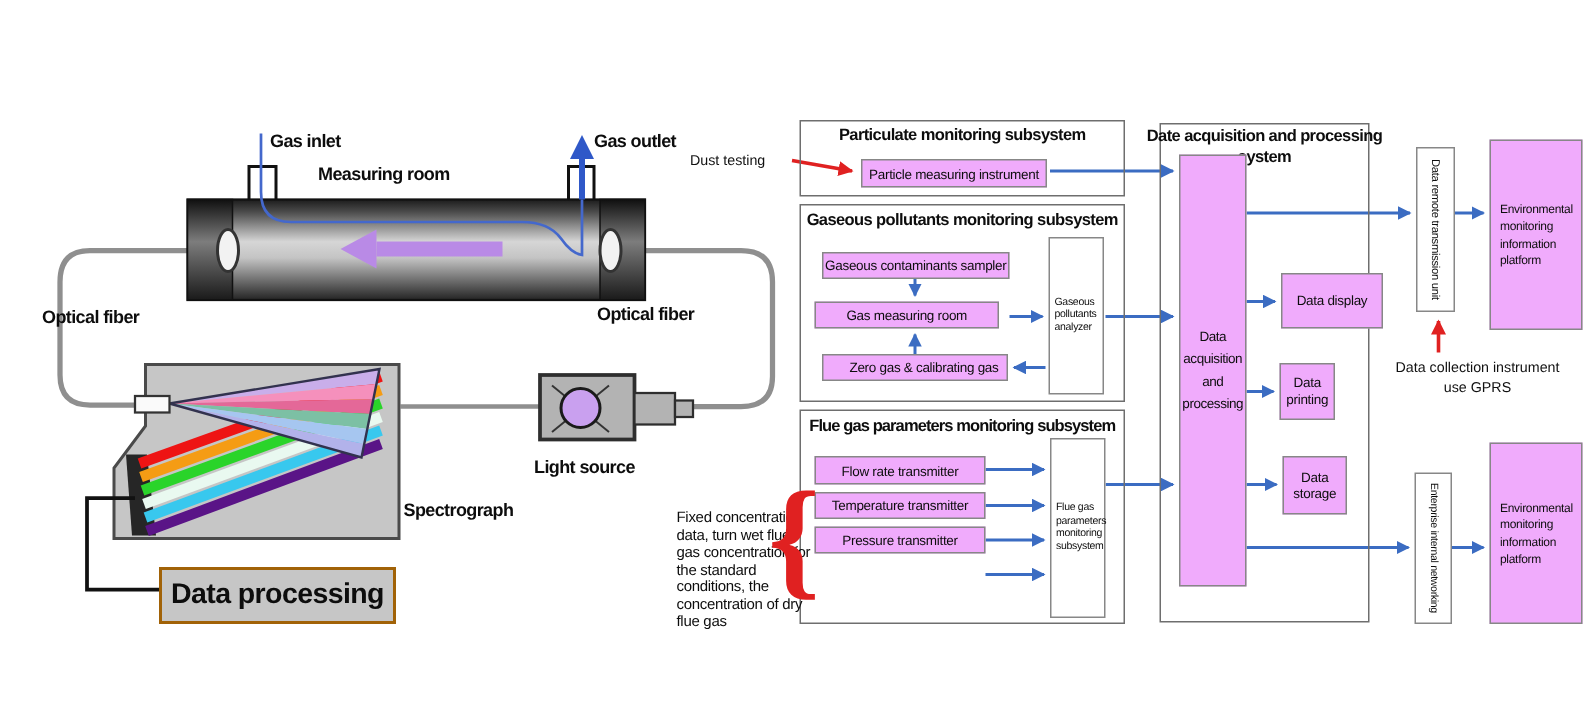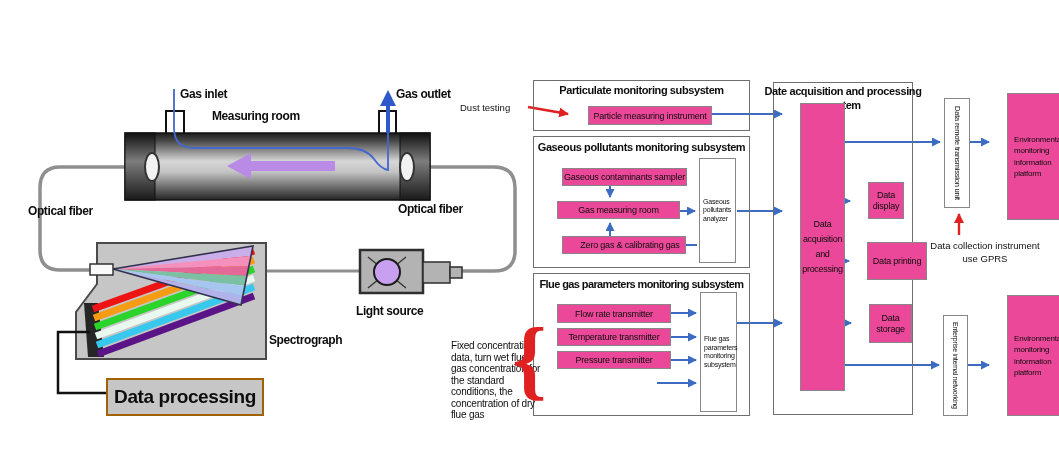--- a/index.html
+++ b/index.html
@@ -6,21 +6,21 @@
   #stage{position:relative;width:1059px;height:474px;background:#fff;overflow:hidden;
          font-family:"Liberation Sans",sans-serif;color:#111;}
   #shapes{position:absolute;left:0;top:0;z-index:1;}
   .lbl{position:absolute;z-index:2;}
   .big-label{font-weight:bold;font-size:12px;letter-spacing:-0.4px;color:#0d0d0d;white-space:nowrap;}
   .outer-box{position:absolute;z-index:2;border:1.5px solid #6e6e6e;background:transparent;box-sizing:border-box;}
   .sub-title{position:absolute;z-index:3;font-weight:bold;font-size:11px;letter-spacing:-0.4px;
              white-space:nowrap;text-align:center;color:#0d0d0d;}
   .small-box{position:absolute;z-index:3;display:flex;align-items:center;justify-content:center;
              font-size:9px;letter-spacing:-0.2px;text-align:center;border:1.2px solid #878787;
-             background:#ec4899;box-sizing:border-box;color:#0d0d0d;margin-left:14px;}
+             background:#f0abfc;box-sizing:border-box;color:#0d0d0d;}
   .tall-box{position:absolute;z-index:3;display:flex;align-items:center;border:1.2px solid #878787;
             background:#fff;box-sizing:border-box;font-size:7px;letter-spacing:-0.2px;
             line-height:8.5px;text-align:left;padding-left:3px;color:#0d0d0d;}
   .vert-box{position:absolute;z-index:3;display:flex;align-items:center;justify-content:center;
             border:1.2px solid #878787;background:#fff;box-sizing:border-box;
             writing-mode:vertical-rl;letter-spacing:-0.2px;color:#0d0d0d;}
   .note-text{font-size:10px;line-height:11.5px;letter-spacing:-0.2px;color:#0d0d0d;}
   .gray-box{position:absolute;z-index:2;background:#c6c6c6;border:2px solid #a16207;box-sizing:border-box;
             display:flex;align-items:center;justify-content:center;font-weight:bold;font-size:19px;
             letter-spacing:-0.4px;color:#0d0d0d;}
@@ -174,22 +174,22 @@
   <div class="small-box" style="left:543px;top:328px;width:114px;height:18px;">Temperature transmitter</div>
   <div class="small-box" style="left:543px;top:351px;width:114px;height:18px;">Pressure transmitter</div>
   <div class="tall-box" style="left:700px;top:292px;width:37px;height:120px;">Flue gas parameters monitoring subsystem</div>
   <div class="brace" style="left:512px;top:320px;">{</div>
   <div class="lbl note-text" style="left:451px;top:340px;width:92px;">Fixed concentration data, turn wet flue gas concentration for the standard conditions, the concentration of dry flue gas</div>
 
   <div class="outer-box" style="left:773px;top:82px;width:140px;height:333px;"></div>
   <div class="sub-title" style="left:762px;top:84px;width:162px;white-space:pre-line;line-height:14px;">Date acquisition and processing
 system</div>
   <div class="small-box" style="left:786px;top:103px;width:45px;height:288px;font-size:9px;line-height:15px;letter-spacing:-0.3px;">Data acquisition and processing</div>
-  <div class="small-box" style="left:854px;top:182px;width:36px;height:37px;line-height:11px;">Data display</div>
-  <div class="small-box" style="left:853px;top:242px;width:60px;height:38px;line-height:11px;">Data printing</div>
+  <div class="small-box" style="left:854px;top:182px;width:68px;height:37px;line-height:11px;">Data display</div>
+  <div class="small-box" style="left:853px;top:242px;width:37px;height:38px;line-height:11px;">Data printing</div>
   <div class="small-box" style="left:855px;top:304px;width:43px;height:39px;line-height:11px;">Data storage</div>
 
   <div class="vert-box" style="left:944px;top:98px;width:26px;height:110px;font-size:7.5px;">Data remote transmission unit</div>
   <div class="small-box" style="left:993px;top:93px;width:62px;height:127px;font-size:8px;line-height:11.5px;text-align:left;justify-content:flex-start;padding-left:6px;">Environmental monitoring information platform</div>
   <div class="lbl" style="left:915px;top:239px;width:140px;font-size:9.5px;text-align:center;white-space:pre-line;line-height:13px;">Data collection instrument
 use GPRS</div>
   <div class="vert-box" style="left:943px;top:315px;width:25px;height:101px;font-size:7px;">Enterprise internal networking</div>
   <div class="small-box" style="left:993px;top:295px;width:62px;height:121px;font-size:8px;line-height:11.5px;text-align:left;justify-content:flex-start;padding-left:6px;">Environmental monitoring information platform</div>
 
 </div>

